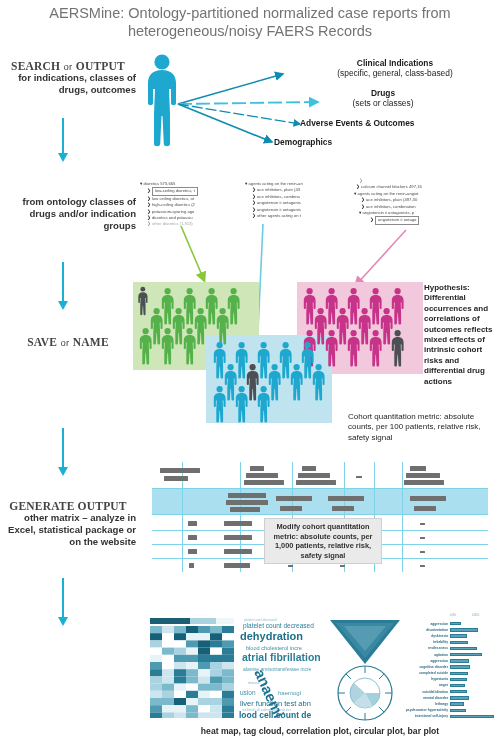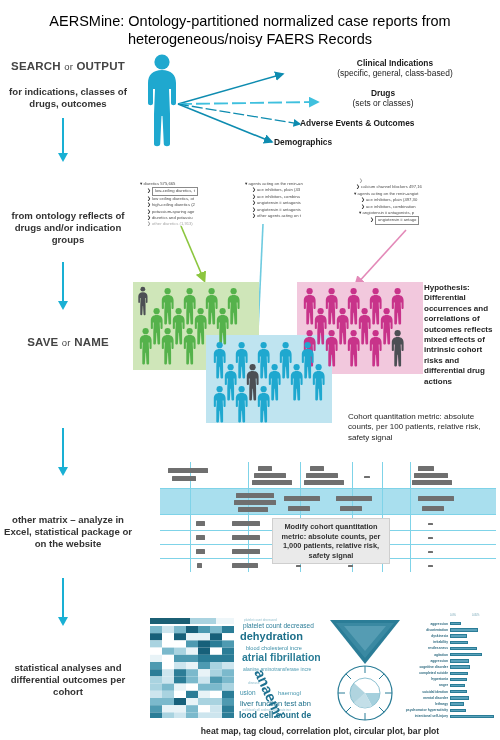--- a/index.html
+++ b/index.html
@@ -3,29 +3,29 @@
 <meta charset="utf-8">
 <style>
   * { box-sizing: border-box; margin:0; padding:0; }
   body {
     width:500px; height:740px; background:#ffffff;
     font-family:"Liberation Sans", sans-serif;
     color:#3a3a3a; position:relative; overflow:hidden;
   }
   
   .title {
-    position:absolute; left:0; top:12px; width:500px;
+    position:absolute; left:0; top:4px; width:500px;
     text-align:center; font-size:14.5px; line-height:18px;
-    color:#000000; padding:0 14px;
+    color:#737373; padding:0 14px;
   }
   
   .rail { position:absolute; left:0; width:136px; text-align:center; }
   .step-head { font-size:11.5px; letter-spacing:.2px; color:#444; }
-  .step-head b { font-weight:700; }
-  .step-body { font-size:9.6px; font-weight:700; line-height:12.2px; color:#333; margin-top:14px; }
+  .step-head b { font-weight:700;font-family:Liberation Serif, serif; }
+  .step-body { font-size:9.6px; font-weight:700; line-height:12.2px; color:#333; margin-top:0;text-align:right; }
   .arrow-v { position:absolute; left:62px; width:2px; background:#19b0d4; }
   .arrow-v:after{
     content:""; position:absolute; left:-4px; bottom:-8px;
     border-left:5px solid transparent; border-right:5px solid transparent;
     border-top:9px solid #19b0d4;
   }
   
   .hero { position:absolute; left:140px; top:52px; width:360px; height:104px; }
   .hero-labels { position:absolute; left:0; top:0; width:360px; height:104px; font-size:8.4px; }
   .hl { position:absolute; color:#1b1b1b; }
@@ -35,21 +35,21 @@
   .tree { position:absolute; font-size:4.2px; line-height:6.4px; color:#4b4b4b; }
   .tnode { white-space:nowrap; }
   .tnode .car { color:#2a2a2a; font-size:4.6px; }
   .tsel { border:1px solid #8a8a8a; background:#fff; padding:0 2px; display:inline-block; }
   
   .cohort { position:absolute; }
   
   .hypo { position:absolute; font-size:8px; font-weight:700; line-height:10.4px; color:#262626; }
   .metric { position:absolute; font-size:8px; font-weight:400; line-height:10.4px; color:#262626; }
   
-  .matrix { position:absolute; left:160px; top:462px; width:336px; height:110px; }
+  .matrix { position:absolute; left:152px; top:462px; width:336px; height:110px; }
   .mcell { position:absolute; background:#6f6f6f; height:5px; border-radius:.5px; }
   .vline { position:absolute; top:0; width:1px; height:110px; background:#7fd3e8; }
   .hline { position:absolute; left:0; width:336px; height:1px; background:#7fd3e8; }
   .mhilite { position:absolute; left:0; width:336px; background:#a9dfee; }
   .tooltip {
     position:absolute; background:#eaeaea; border:1px solid #cfcfcf;
     font-size:7.4px; font-weight:700; line-height:9.6px; color:#333;
     text-align:center; padding:3px 5px;
   }
   
@@ -69,40 +69,42 @@
   <div class="step-head">
     <b>SEARCH</b>
     <span style="font-size:9.5px;">or</span>
     <b>OUTPUT</b>
   </div>
   <div class="step-body">for indications, classes of drugs, outcomes</div>
 </div>
 <div class="arrow-v" style="top:118px;height:36px;"></div>
 
 <div class="rail" style="top:196px;">
-  <div class="step-body">from ontology reflects of drugs and/or indication groups</div>
+  <div class="step-body">from ontology classes of drugs and/or indication groups</div>
 </div>
 <div class="arrow-v" style="top:262px;height:40px;"></div>
 
 <div class="rail" style="top:336px;">
   <div class="step-head">
     <b>SAVE</b>
     <span style="font-size:9.5px;">or</span>
     <b>NAME</b>
   </div>
 </div>
 <div class="arrow-v" style="top:428px;height:40px;"></div>
 
 <div class="rail" style="top:500px;">
+  <div class="step-head">
+    <b>GENERATE OUTPUT</b>
+  </div>
   <div class="step-body">other matrix – analyze in Excel, statistical package or on the website</div>
 </div>
 <div class="arrow-v" style="top:578px;height:40px;"></div>
 
 <div class="rail" style="top:648px;">
-  <div class="step-body">statistical analyses and differential outcomes per cohort</div>
 </div>
 
 <div class="hero">
   <svg width="360" height="104" style="position:absolute;left:0;top:0;">
 
     <g fill="#1fa8cf">
       <circle cx="22" cy="10" r="7.6"></circle>
       <path d="M22 18 c-9 0 -14 5 -14 13 l0 20 c0 3 5 3 5 0 l0 -14 l2 0 l-1 25 l0 30 c0 3 6 3 6.2 0 l1.3 -28 l1 0 l1.3 28 c.2 3 6.2 3 6.2 0 l0 -30 l-1 -25 l2 0 l0 14 c0 3 5 3 5 0 l0 -20 c0 -8 -5 -13 -14 -13 z"></path>
     </g>
     <defs>

